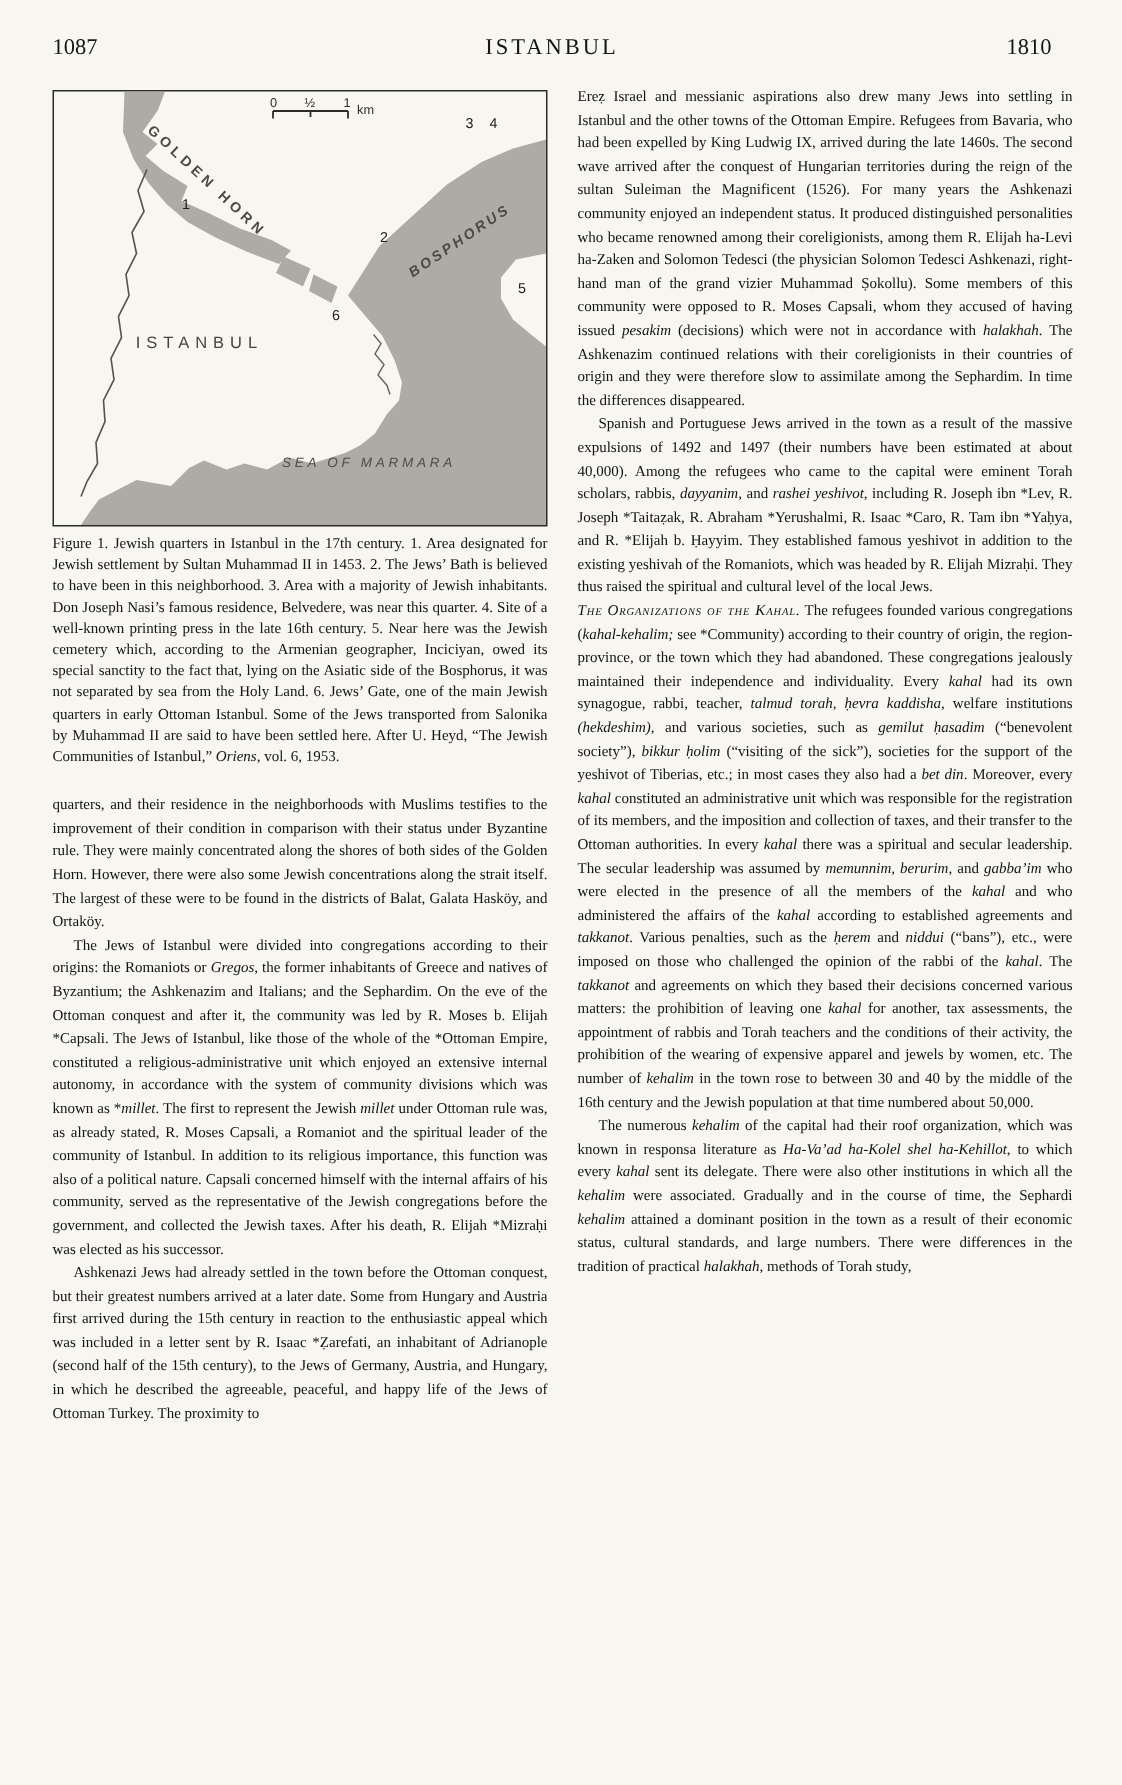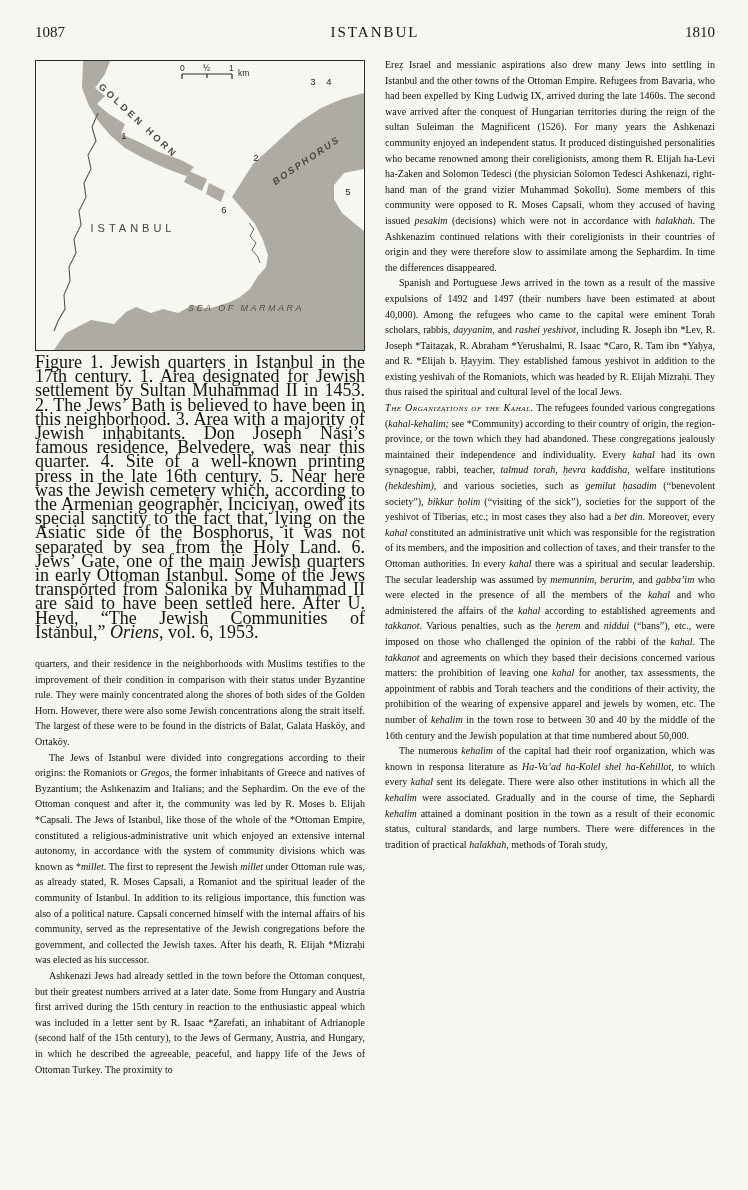--- a/index.html
+++ b/index.html
@@ -6,21 +6,21 @@
   body{
     width:748px;height:1190px;
     background:#f7f6f1;
     font-family:"Liberation Serif","DejaVu Serif",serif;
     color:#161616;
     -webkit-font-smoothing:antialiased;
   }
   .page{position:relative;width:748px;height:1190px;overflow:hidden;}
 
   
-  .header{position:absolute;top:24px;left:35px;right:33px;height:20px;font-size:15px;}
+  .header{position:absolute;top:24px;left:35px;right:47px;height:20px;font-size:15px;}
   .pageno-left{position:absolute;left:0;top:0;}
   .pageno-right{position:absolute;right:0;top:0;}
   .running-title{position:absolute;left:0;right:0;top:0;text-align:center;letter-spacing:2px;font-size:15px;}
 
   
   .col{position:absolute;width:330px;}
   .col-left{left:35px;top:60px;}
   .col-right{left:385px;top:57px;}
 
   
@@ -33,21 +33,21 @@
   .map-label{font-family:"Liberation Sans","DejaVu Sans",sans-serif;fill:#3c3b36;}
   .lbl-gh{font-size:9.5px;letter-spacing:3px;font-weight:bold;fill:#4a4943;}
   .lbl-bos{font-size:9.5px;letter-spacing:2px;font-weight:bold;font-style:italic;fill:#4a4943;}
   .lbl-ist{font-size:11px;letter-spacing:4px;fill:#45443f;}
   .lbl-sea{font-size:9px;letter-spacing:2.5px;font-style:italic;fill:#504e47;}
   .marker{font-family:"Liberation Sans","DejaVu Sans",sans-serif;font-size:9.5px;fill:#22211e;}
   .scale-text{font-family:"Liberation Sans","DejaVu Sans",sans-serif;font-size:8.5px;fill:#2c2b27;}
   .scale-line{stroke:#2c2b27;stroke-width:1.2;fill:none;}
 
   
-  .caption{font-size:18px;line-height:14.2px;text-align:justify;margin-bottom:17px;color:#141414;}
+  .caption{font-size:10px;line-height:14.2px;text-align:justify;margin-bottom:17px;color:#141414;}
   
   .body-p{font-size:10px;line-height:15.6px;text-align:justify;margin:0;color:#121212;hyphens:auto;}
   .body-p.indent{text-indent:14px;font-family:Liberation Serif, serif;}
   .it{font-style:italic;}
   .sc{font-variant:small-caps;letter-spacing:0.6px;font-style:italic;}
 </style>
 </head>
 <body>
 
 <div class="page">

